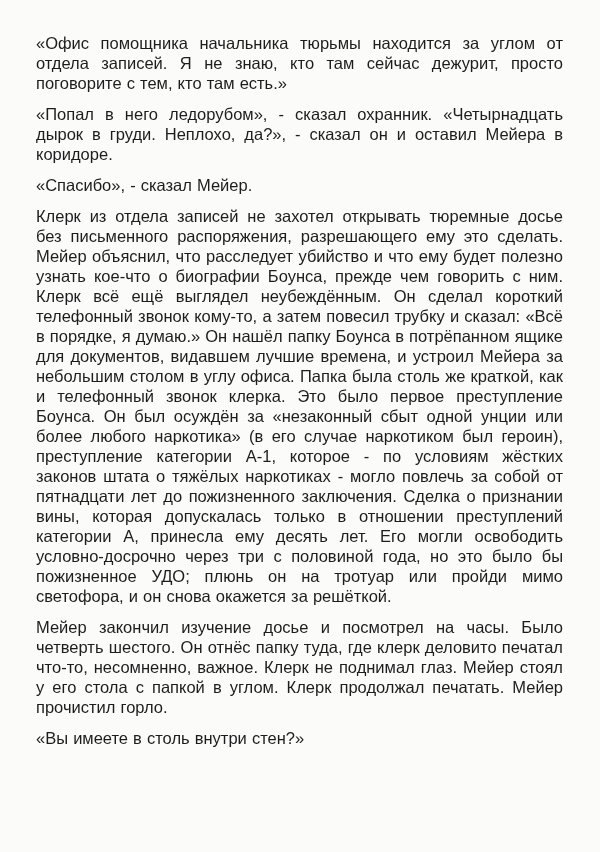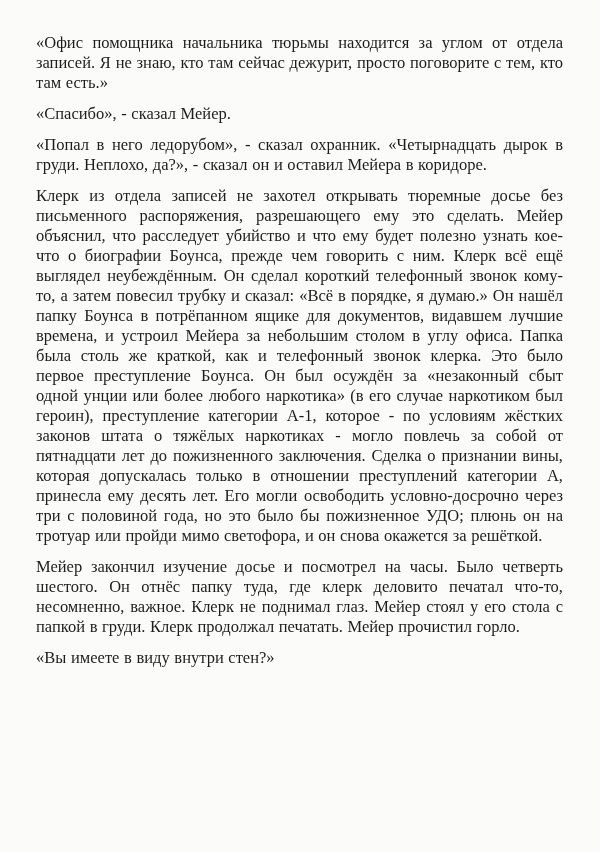--- a/index.html
+++ b/index.html
@@ -8,36 +8,36 @@
     background: #fbfbfa;
   }
   .page {
     position: relative;
     box-sizing: border-box;
     width: 600px;
     height: 772px;
     overflow: hidden;
     background: var(--page-bg, #fbfbfa);
     color: var(--text-color, #1d1d1d);
-    font-family: Liberation Serif, serif;
+    font-family: Liberation Sans, sans-serif;
     font-size: 16.5px;
     line-height: 20px;
     padding: 33px 37px 20px 36px;
     text-align: justify;
     -webkit-font-smoothing: antialiased;
   }
   .page p {
     margin: 0 0 11px 0;
     padding: 0;
     word-spacing: 0.5px;
   }
 </style>
 </head>
 <body>
 
 <div class="page" style="--page-bg: #fbfbfa; --text-color: #1d1d1d;">
   <p>«Офис помощника начальника тюрьмы находится за углом от отдела записей. Я не знаю, кто там сейчас дежурит, просто поговорите с тем, кто там есть.»</p>
+  <p>«Попал в него ледорубом», - сказал охранник. «Четырнадцать дырок в груди. Неплохо, да?», - сказал он и оставил Мейера в коридоре.</p>
   <p>«Спасибо», - сказал Мейер.</p>
-  <p>«Попал в него ледорубом», - сказал охранник. «Четырнадцать дырок в груди. Неплохо, да?», - сказал он и оставил Мейера в коридоре.</p>
   <p>Клерк из отдела записей не захотел открывать тюремные досье без письменного распоряжения, разрешающего ему это сделать. Мейер объяснил, что расследует убийство и что ему будет полезно узнать кое-что о биографии Боунса, прежде чем говорить с ним. Клерк всё ещё выглядел неубеждённым. Он сделал короткий телефонный звонок кому-то, а затем повесил трубку и сказал: «Всё в порядке, я думаю.» Он нашёл папку Боунса в потрёпанном ящике для документов, видавшем лучшие времена, и устроил Мейера за небольшим столом в углу офиса. Папка была столь же краткой, как и телефонный звонок клерка. Это было первое преступление Боунса. Он был осуждён за «незаконный сбыт одной унции или более любого наркотика» (в его случае наркотиком был героин), преступление категории А-1, которое - по условиям жёстких законов штата о тяжёлых наркотиках - могло повлечь за собой от пятнадцати лет до пожизненного заключения. Сделка о признании вины, которая допускалась только в отношении преступлений категории А, принесла ему десять лет. Его могли освободить условно-досрочно через три с половиной года, но это было бы пожизненное УДО; плюнь он на тротуар или пройди мимо светофора, и он снова окажется за решёткой.</p>
-  <p>Мейер закончил изучение досье и посмотрел на часы. Было четверть шестого. Он отнёс папку туда, где клерк деловито печатал что-то, несомненно, важное. Клерк не поднимал глаз. Мейер стоял у его стола с папкой в груди. Клерк продолжал печатать. Мейер прочистил горло.</p>
-  <p>«Вы имеете в виду внутри стен?»</p>
+  <p>Мейер закончил изучение досье и посмотрел на часы. Было четверть шестого. Он отнёс папку туда, где клерк деловито печатал что-то, несомненно, важное. Клерк не поднимал глаз. Мейер стоял у его стола с папкой в углом. Клерк продолжал печатать. Мейер прочистил горло.</p>
+  <p>«Вы имеете в столь внутри стен?»</p>
 </div>
 
 </body></html>

